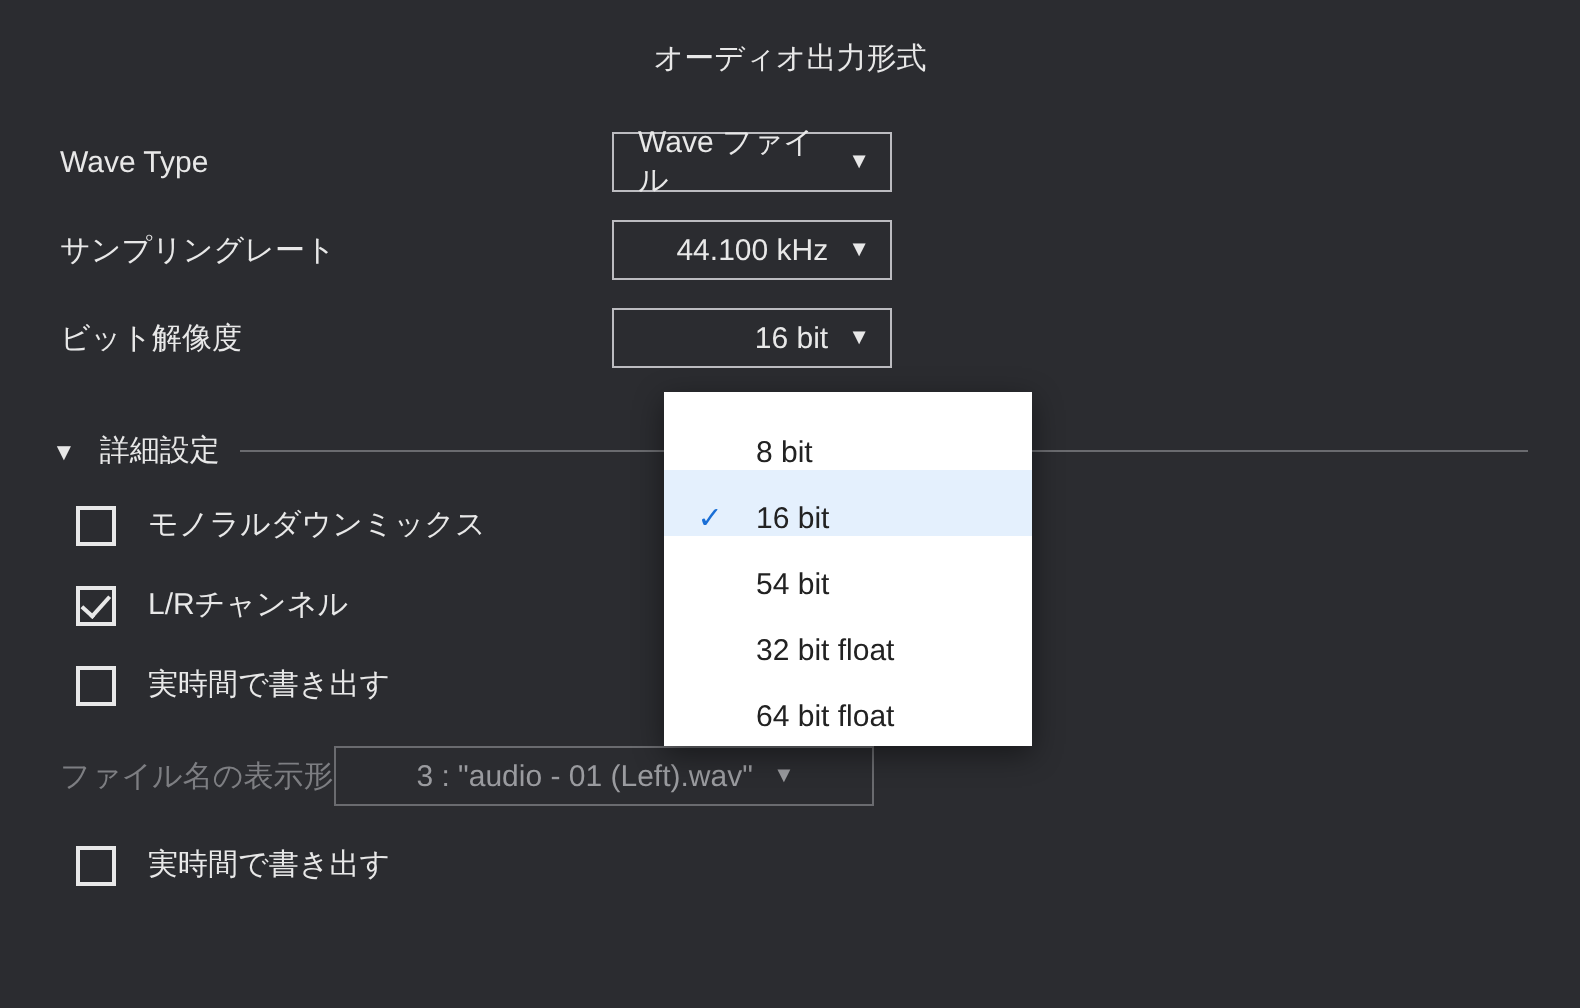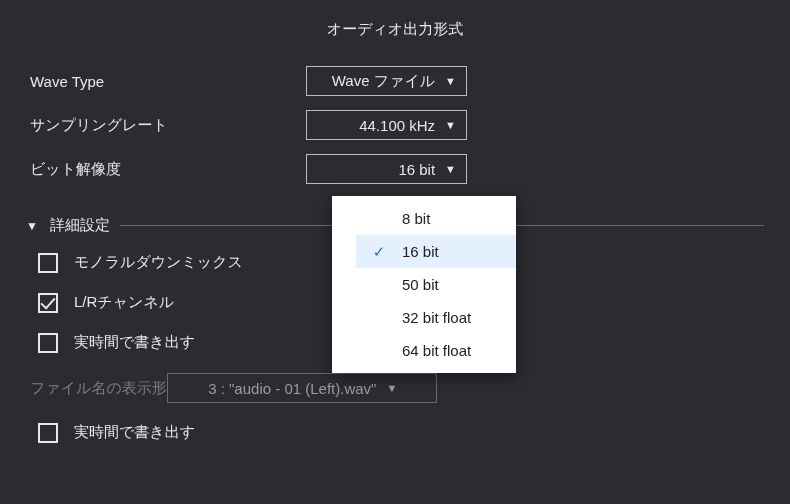--- a/index.html
+++ b/index.html
@@ -40,21 +40,21 @@
   .row {
     display: flex; align-items: center;
     margin-bottom: 14px;
   }
   .row-label {
     width: 280px;
     padding-left: 4px;
   }
 
   .dropdown {
-    width: 161px; height: 30px;
+    width: 140px; height: 30px;
     border: 1px solid #bcbcc0;
     color: #e8e8e8;
     display: flex; align-items: center; justify-content: flex-end;
     padding: 0 10px 0 12px;
     cursor: pointer;
     gap: 10px;
     font-size: 15px;
   }
   .dropdown .tri {
     font-size: 11px;
@@ -97,26 +97,25 @@
   .menu {
     position: absolute;
     top: 196px; left: 332px;
     width: 184px;
     background: #ffffff;
     color: #222;
     box-shadow: 0 4px 14px rgba(0,0,0,0.45);
     padding: 6px 0;
   }
   .menu-item {
-    display: flex; align-items: center;
+    display: flex; align-items: flex-end;
     height: 33px;
     padding-left: 14px;
     gap: 14px;
     cursor: pointer;
-    margin-left: 24px;
   }
   .menu-item .check {
     width: 18px; display: flex; justify-content: center;
     color: #1a6fd6;
     font-size: 15px;
   }
   .menu-item.selected { background: #e4f0fd; }
 </style>
 </head>
 <body>
@@ -188,21 +187,21 @@
   <div class="menu-item">
     <span class="check"></span>
     <span>8 bit</span>
   </div>
   <div class="menu-item selected">
     <span class="check">✓</span>
     <span>16 bit</span>
   </div>
   <div class="menu-item">
     <span class="check"></span>
-    <span>50 bit</span>
+    <span>54 bit</span>
   </div>
   <div class="menu-item">
     <span class="check"></span>
     <span>32 bit float</span>
   </div>
   <div class="menu-item">
     <span class="check"></span>
     <span>64 bit float</span>
   </div>
 </div>

